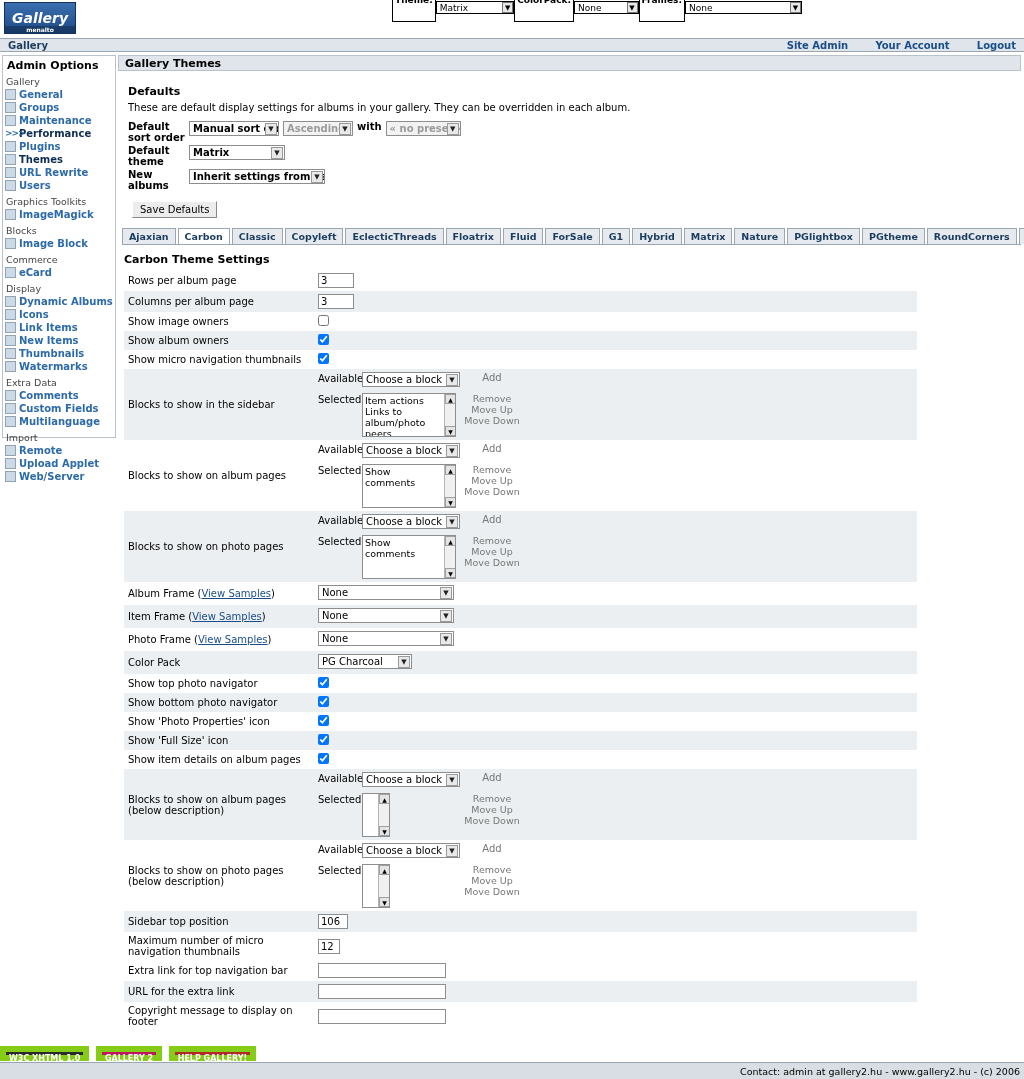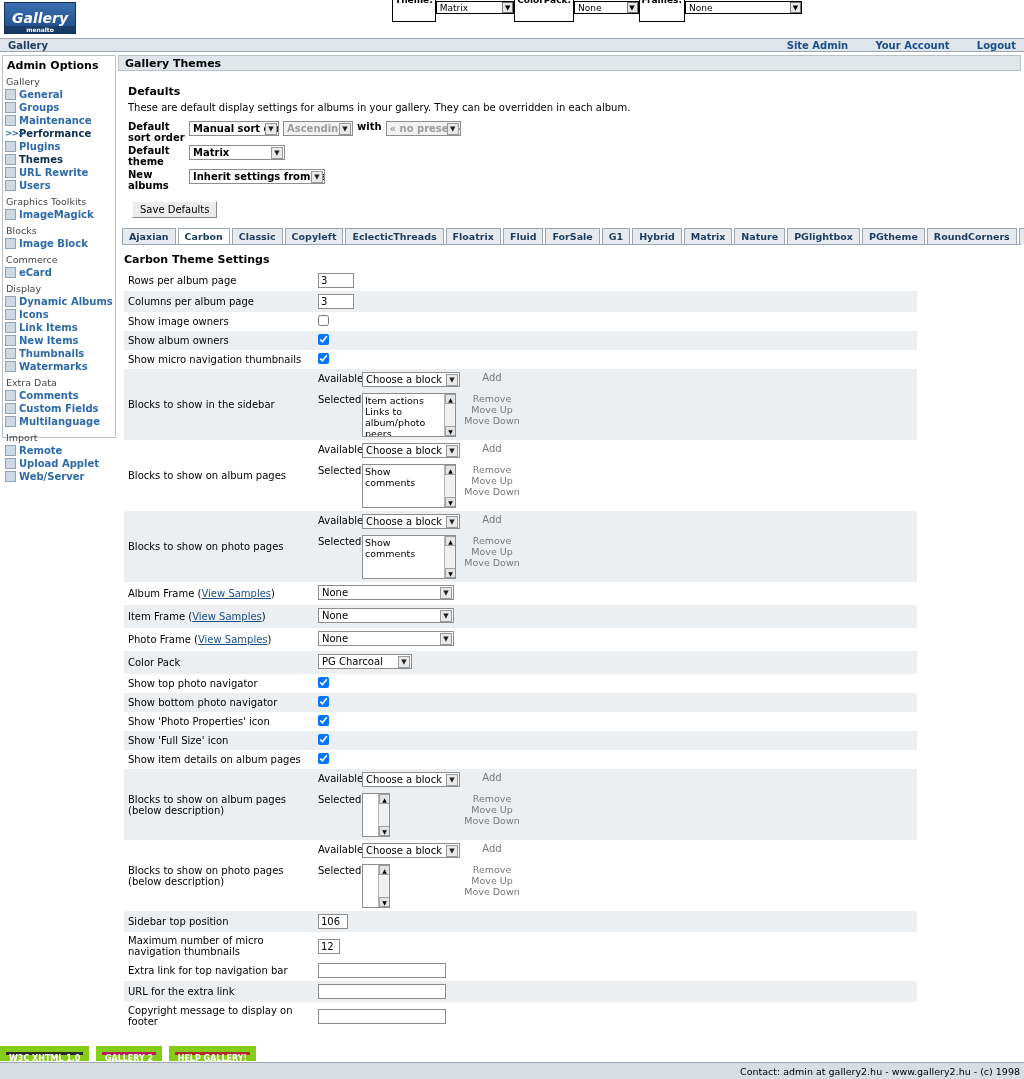--- a/index.html
+++ b/index.html
@@ -567,13 +567,13 @@
     </table>
 
 </div>
 
 <div id="footer">
   <span class="badge" style="background:#2a2a2a">W3C XHTML 1.0</span>
   <span class="badge" style="background:#be185d">GALLERY 2</span>
   <span class="badge" style="background:#b02a2a">HELP GALLERY!</span>
 </div>
 <div style="position:absolute;left:0;top:1062px;width:1024px;height:17px;background:#d8dee3;border-top:1px solid #9aa7b2;"></div>
-<div id="copyright">Contact: admin at gallery2.hu - www.gallery2.hu - (c) 1998</div>
+<div id="copyright">Contact: admin at gallery2.hu - www.gallery2.hu - (c) 2006</div>
 
 </body></html>

